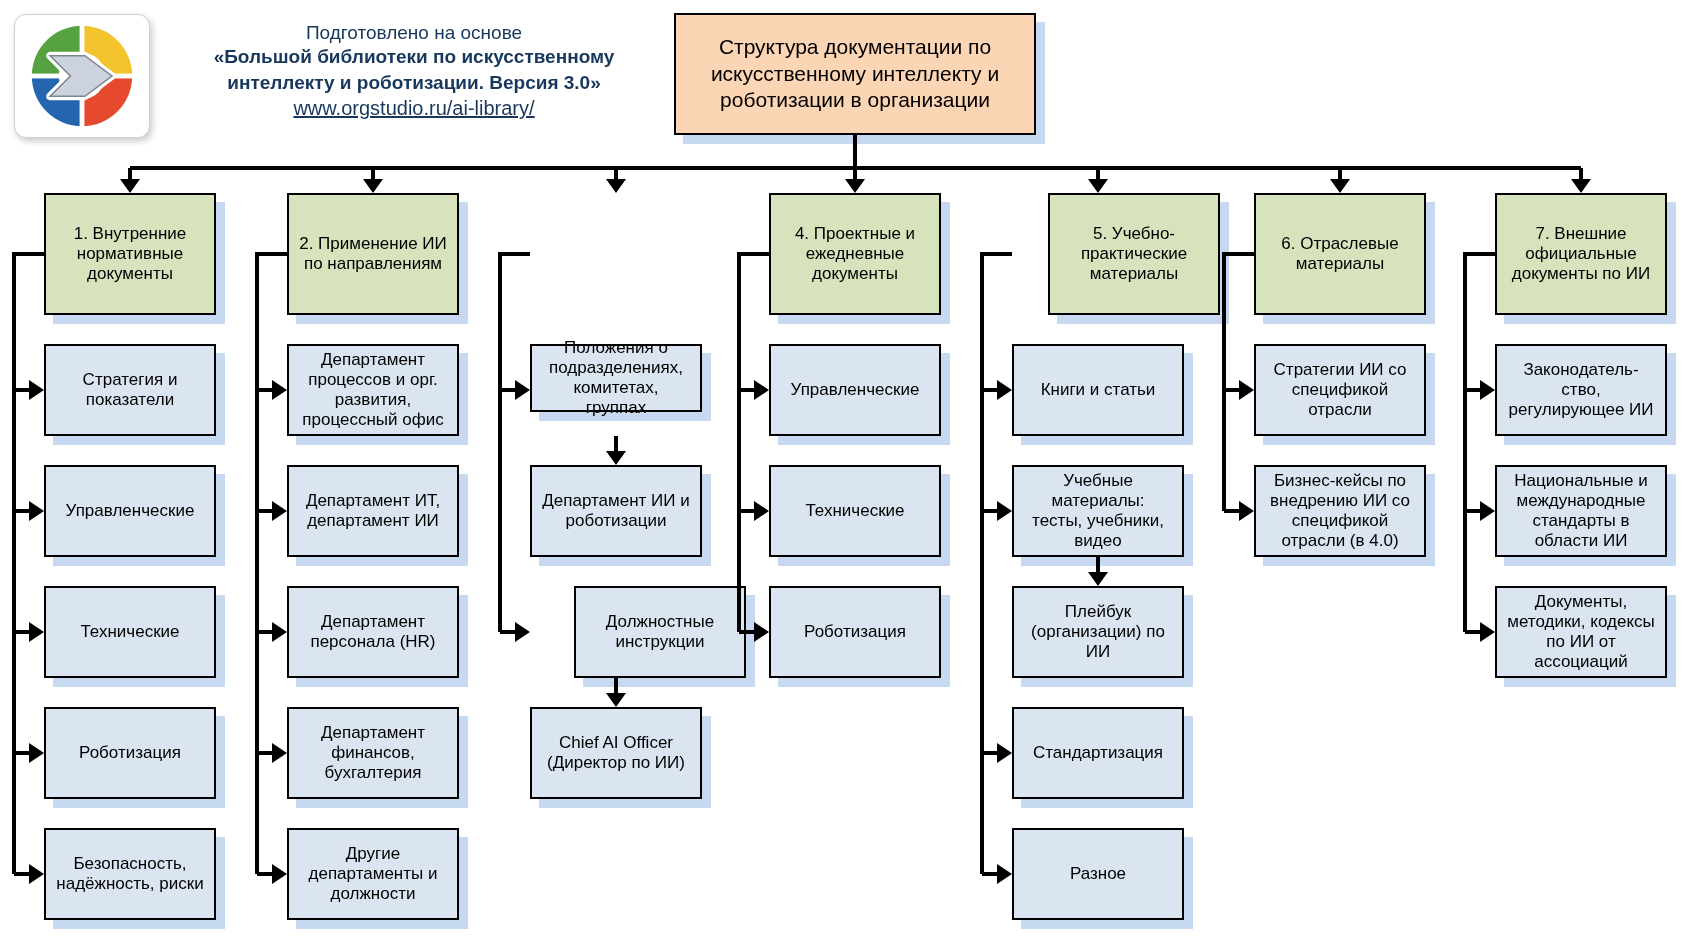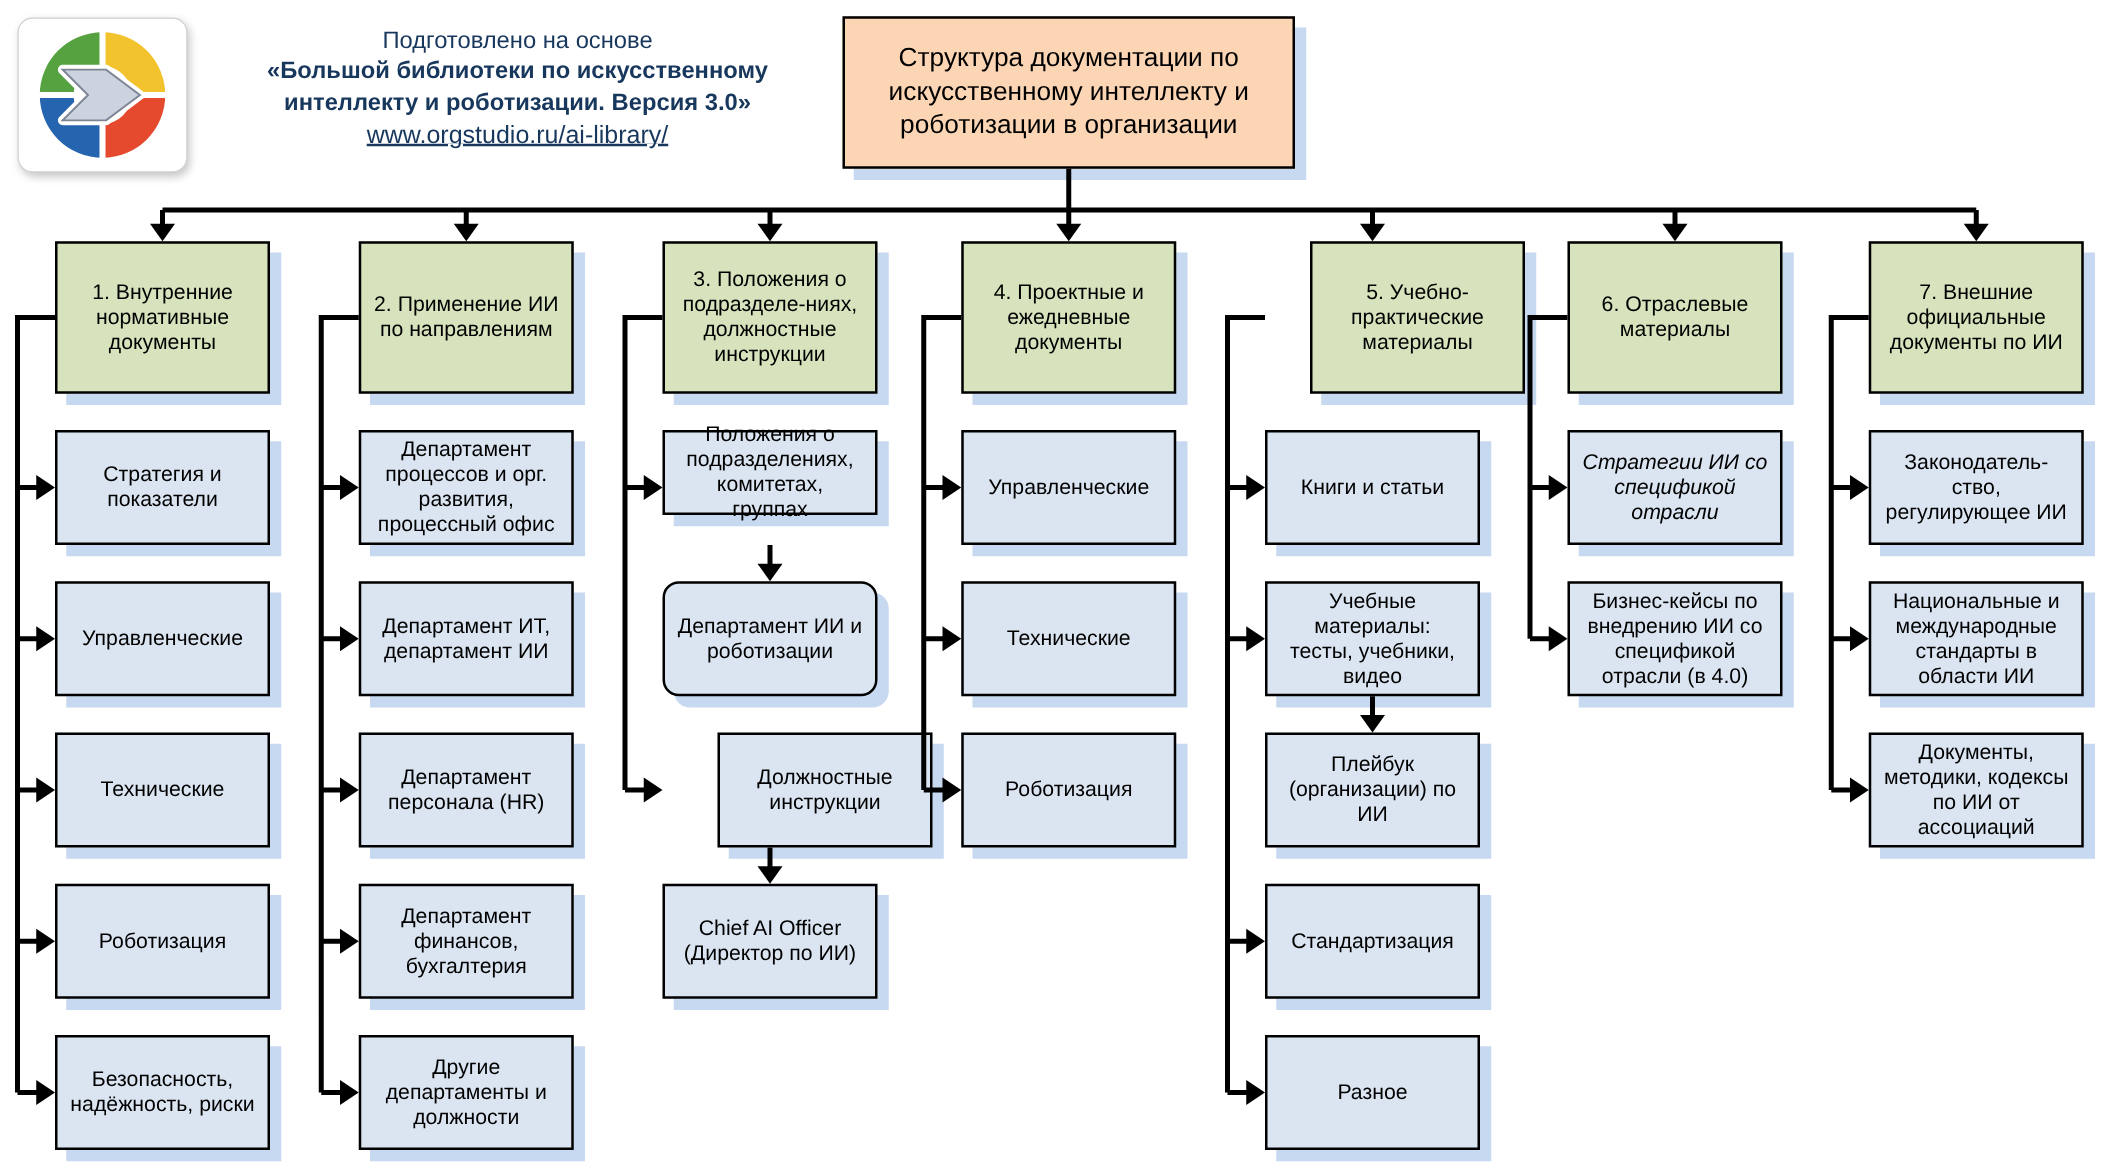--- a/index.html
+++ b/index.html
@@ -70,37 +70,36 @@
       <div class="nbox child" style="left: 44px; top: 465px; width: 172px; height: 92px;">Управленческие</div>
       <div class="nbox child" style="left: 44px; top: 586px; width: 172px; height: 92px;">Технические</div>
       <div class="nbox child" style="left: 44px; top: 707px; width: 172px; height: 92px;">Роботизация</div>
       <div class="nbox child" style="left: 44px; top: 828px; width: 172px; height: 92px;">Безопасность, надёжность, риски</div>
       <div class="nbox header" style="left: 287px; top: 193px; width: 172px; height: 122px;">2. Применение ИИ по направлениям</div>
       <div class="nbox child" style="left: 287px; top: 344px; width: 172px; height: 92px;">Департамент процессов и орг. развития, процессный офис</div>
       <div class="nbox child" style="left: 287px; top: 465px; width: 172px; height: 92px;">Департамент ИТ, департамент ИИ</div>
       <div class="nbox child" style="left: 287px; top: 586px; width: 172px; height: 92px;">Департамент персонала (HR)</div>
       <div class="nbox child" style="left: 287px; top: 707px; width: 172px; height: 92px;">Департамент финансов, бухгалтерия</div>
       <div class="nbox child" style="left: 287px; top: 828px; width: 172px; height: 92px;">Другие департаменты и должности</div>
-      <div class="nbox header" style="left: 530px; top: 193px; width: 172px; height: 122px;">3. Положения о подразделе-ниях, должностные инструкции</div>
       <div class="nbox child" style="left: 530px; top: 344px; width: 172px; height: 68px;">Положения о подразделениях, комитетах, группах</div>
-      <div class="nbox child" style="left: 530px; top: 465px; width: 172px; height: 92px; border-radius: 13px;">Департамент ИИ и роботизации</div>
+      <div class="nbox child" style="left: 530px; top: 465px; width: 172px; height: 92px;">Департамент ИИ и роботизации</div>
       <div class="nbox child" style="left: 530px; top: 586px; width: 172px; height: 92px; margin-left: 44px;">Должностные инструкции</div>
       <div class="nbox child" style="left: 530px; top: 707px; width: 172px; height: 92px;">Chief AI Officer (Директор по ИИ)</div>
       <div class="nbox header" style="left: 769px; top: 193px; width: 172px; height: 122px;">4. Проектные и ежедневные документы</div>
       <div class="nbox child" style="left: 769px; top: 344px; width: 172px; height: 92px;">Управленческие</div>
       <div class="nbox child" style="left: 769px; top: 465px; width: 172px; height: 92px;">Технические</div>
       <div class="nbox child" style="left: 769px; top: 586px; width: 172px; height: 92px;">Роботизация</div>
       <div class="nbox header" style="left: 1012px; top: 193px; width: 172px; height: 122px; margin-left: 36px;">5. Учебно-практические материалы</div>
       <div class="nbox child" style="left: 1012px; top: 344px; width: 172px; height: 92px;">Книги и статьи</div>
       <div class="nbox child" style="left: 1012px; top: 465px; width: 172px; height: 92px;">Учебные материалы: тесты, учебники, видео</div>
       <div class="nbox child" style="left: 1012px; top: 586px; width: 172px; height: 92px;">Плейбук (организации) по ИИ</div>
       <div class="nbox child" style="left: 1012px; top: 707px; width: 172px; height: 92px;">Стандартизация</div>
       <div class="nbox child" style="left: 1012px; top: 828px; width: 172px; height: 92px;">Разное</div>
       <div class="nbox header" style="left: 1254px; top: 193px; width: 172px; height: 122px;">6. Отраслевые материалы</div>
-      <div class="nbox child" style="left: 1254px; top: 344px; width: 172px; height: 92px; font-style: italic;">Стратегии ИИ со спецификой отрасли</div>
+      <div class="nbox child" style="left: 1254px; top: 344px; width: 172px; height: 92px;">Стратегии ИИ со спецификой отрасли</div>
       <div class="nbox child" style="left: 1254px; top: 465px; width: 172px; height: 92px;">Бизнес-кейсы по внедрению ИИ со спецификой отрасли (в 4.0)</div>
       <div class="nbox header" style="left: 1495px; top: 193px; width: 172px; height: 122px;">7. Внешние официальные документы по ИИ</div>
       <div class="nbox child" style="left: 1495px; top: 344px; width: 172px; height: 92px;">Законодатель-ство, регулирующее ИИ</div>
       <div class="nbox child" style="left: 1495px; top: 465px; width: 172px; height: 92px;">Национальные и международные стандарты в области ИИ</div>
       <div class="nbox child" style="left: 1495px; top: 586px; width: 172px; height: 92px;">Документы, методики, кодексы по ИИ от ассоциаций</div>
     </div>
 
   <svg id="connectors" width="1691" height="939">
       <line x1="130" y1="168" x2="1581" y2="168" stroke="#000000" stroke-width="4"></line>
       <line x1="855" y1="135" x2="855" y2="168" stroke="#000000" stroke-width="4"></line>

